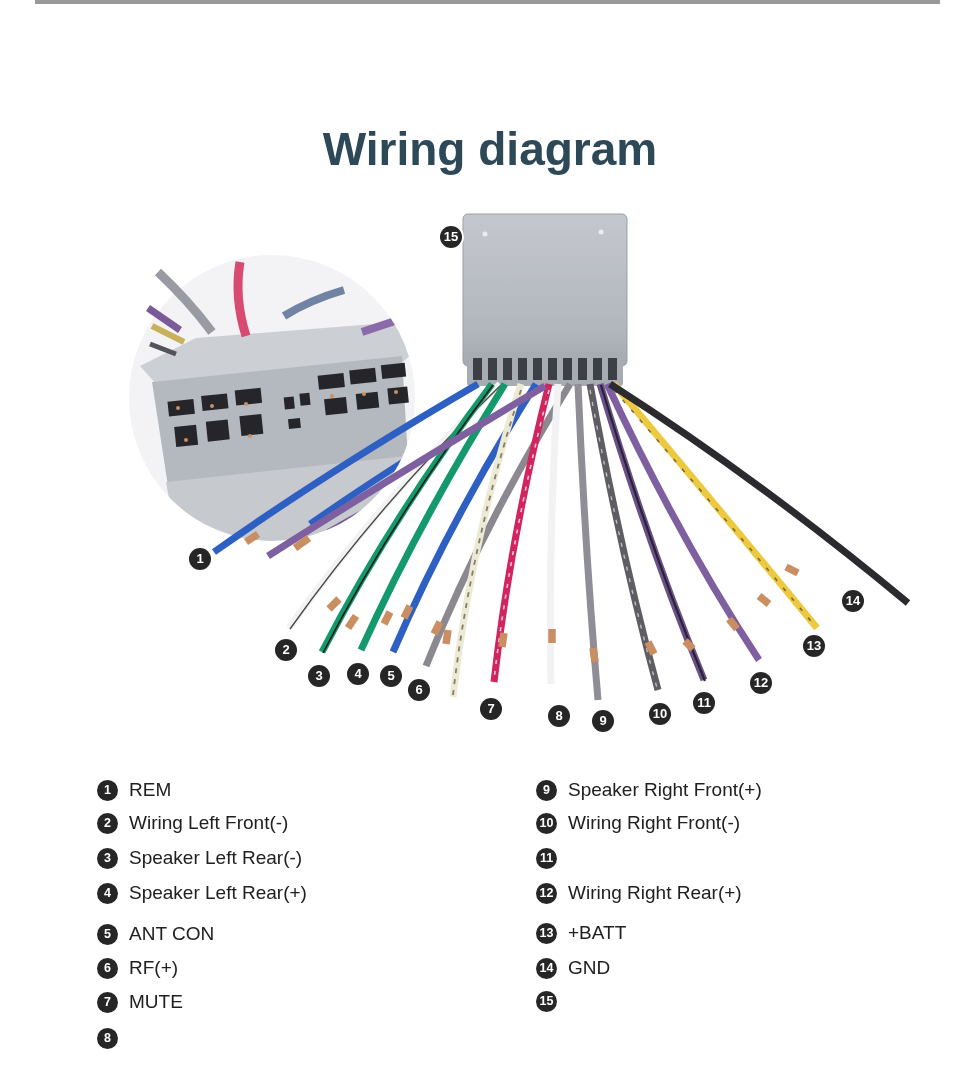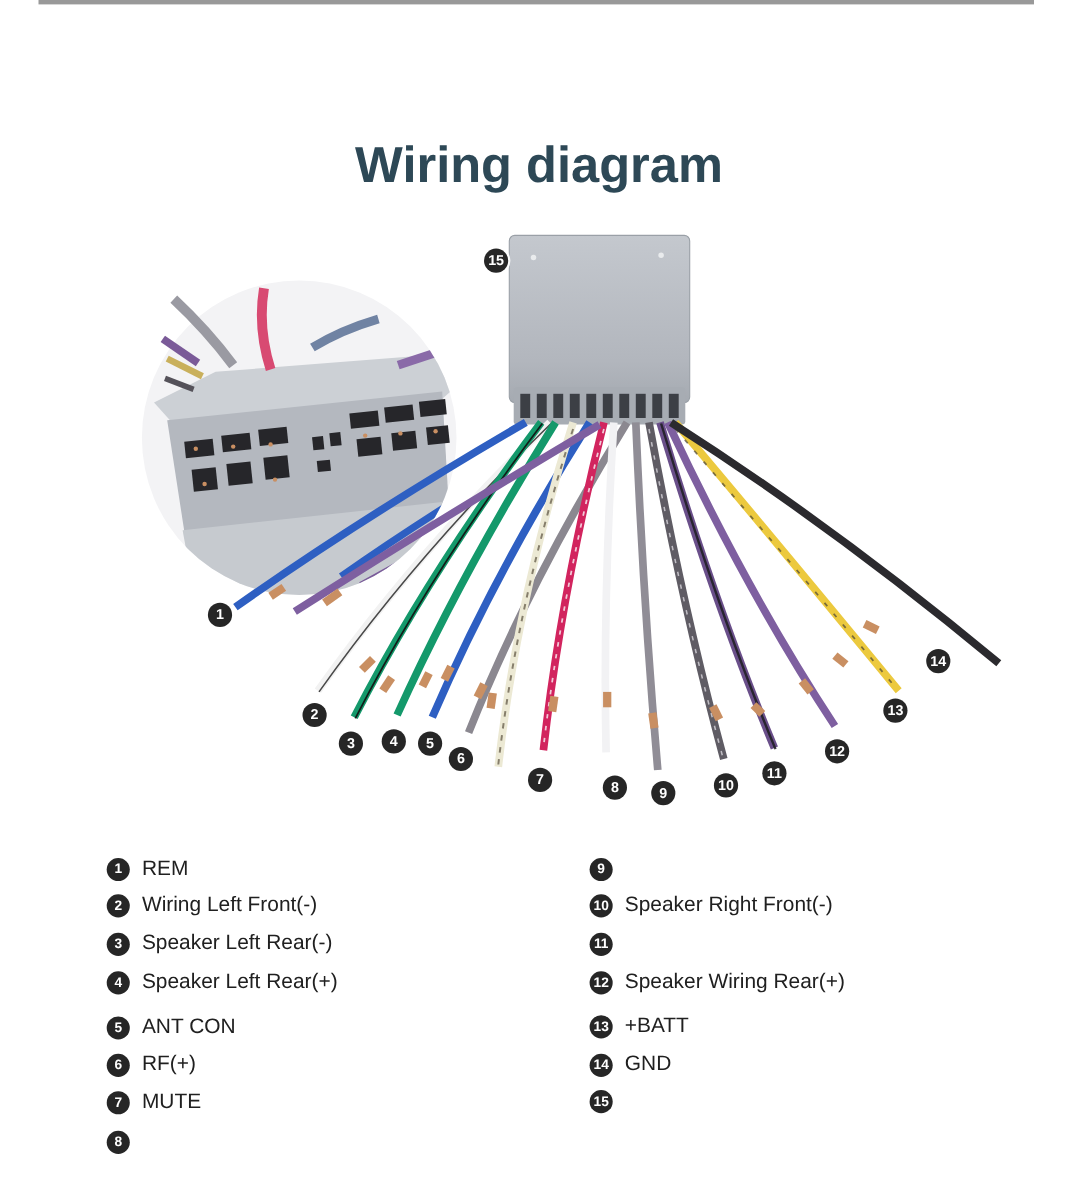--- a/index.html
+++ b/index.html
@@ -199,31 +199,32 @@
   <div class="lrow" style="left:97px;top:990px">
     <span class="lbadge" style="background: rgb(38, 38, 38);">7</span>
     <span class="llabel">MUTE</span>
   </div>
   <div class="lrow" style="left:97px;top:1026px">
     <span class="lbadge" style="background: rgb(38, 38, 38);">8</span>
   </div>
 
   <div class="lrow" style="left:536px;top:778px">
     <span class="lbadge" style="background: rgb(38, 38, 38);">9</span>
+    <span class="llabel">Speaker Right Front(+)</span>
   </div>
   <div class="lrow" style="left:536px;top:811px">
     <span class="lbadge" style="background: rgb(38, 38, 38);">10</span>
-    <span class="llabel">Speaker Right Front(-)</span>
+    <span class="llabel">Wiring Right Front(-)</span>
   </div>
   <div class="lrow" style="left:536px;top:846px">
     <span class="lbadge" style="background: rgb(38, 38, 38);">11</span>
   </div>
   <div class="lrow" style="left:536px;top:881px">
     <span class="lbadge" style="background: rgb(38, 38, 38);">12</span>
-    <span class="llabel">Speaker Wiring Rear(+)</span>
+    <span class="llabel">Wiring Right Rear(+)</span>
   </div>
   <div class="lrow" style="left:536px;top:921px">
     <span class="lbadge" style="background: rgb(38, 38, 38);">13</span>
     <span class="llabel">+BATT</span>
   </div>
   <div class="lrow" style="left:536px;top:956px">
     <span class="lbadge" style="background: rgb(38, 38, 38);">14</span>
     <span class="llabel">GND</span>
   </div>
   <div class="lrow" style="left:536px;top:989px">

